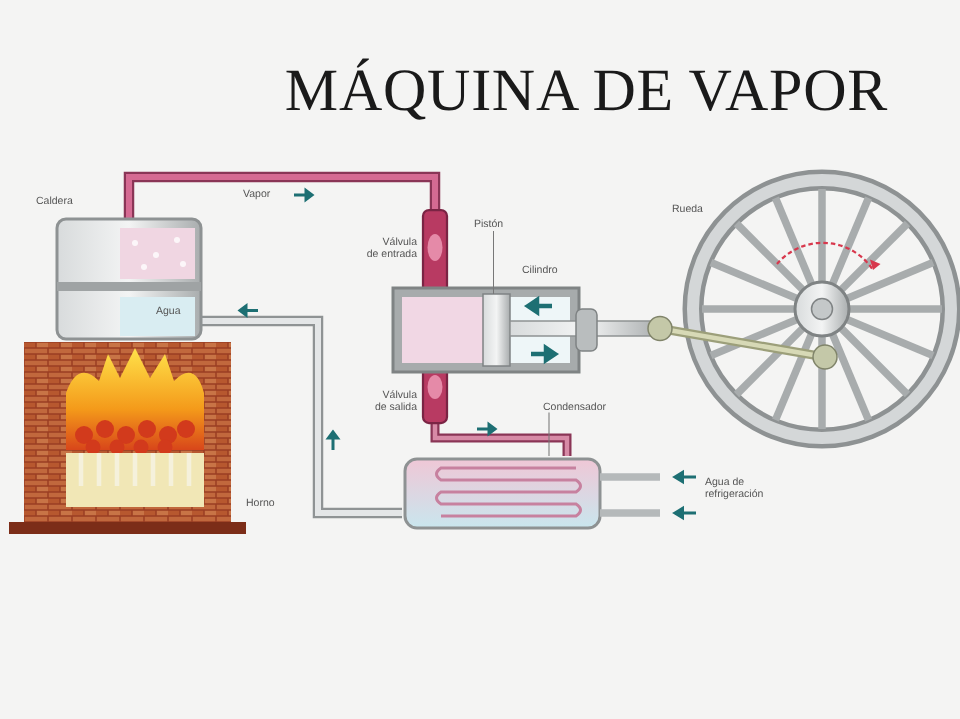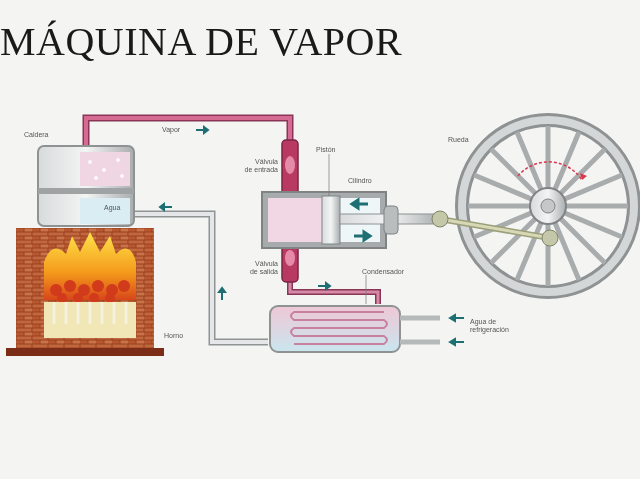--- a/index.html
+++ b/index.html
@@ -1,17 +1,17 @@
 <!DOCTYPE html>
 <html><head>
 <meta charset="utf-8">
 <style>
   html, body { margin: 0; padding: 0; }
   body { width: 640px; height: 479px; background: #f4f4f3; overflow: hidden; position: relative; font-family: "Liberation Sans", sans-serif; }
-  .title { position: absolute; left: 0; top: 18px; width: 592px; text-align: left; font-family: "Liberation Serif", serif; font-size: 40px; color: #1a1a1a; letter-spacing: 0.5px; }
+  .title { position: absolute; left: 0; top: 36px; width: 592px; text-align: right; font-family: "Liberation Serif", serif; font-size: 40px; color: #1a1a1a; letter-spacing: 0.5px; }
   svg.diagram { position: absolute; left: 0; top: 0; }
   .lbl { position: absolute; font-size: 7px; color: #555; line-height: 8px; white-space: nowrap; }
   .lbl.r { text-align: right; }
 </style>
 </head>
 <body>
 
 <div class="title">MÁQUINA DE VAPOR</div>
 
 <svg class="diagram" width="640" height="479" viewBox="0 0 640 479">

